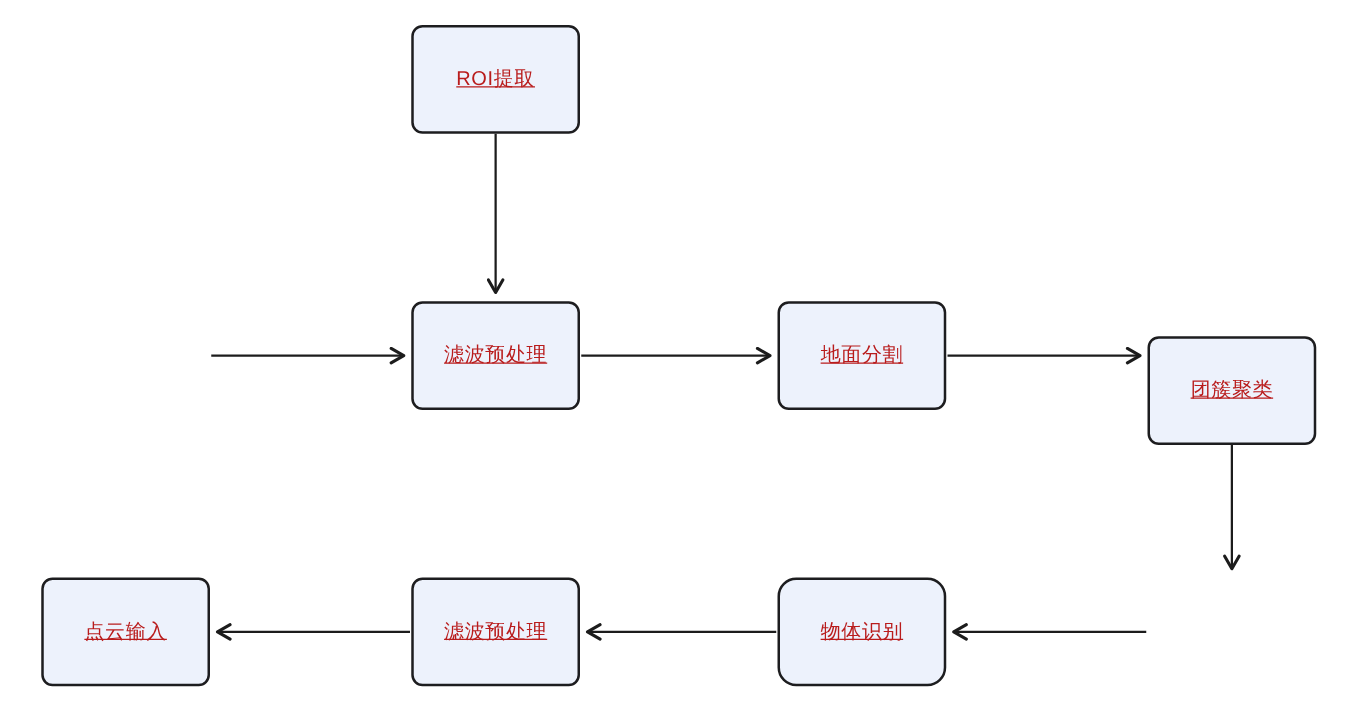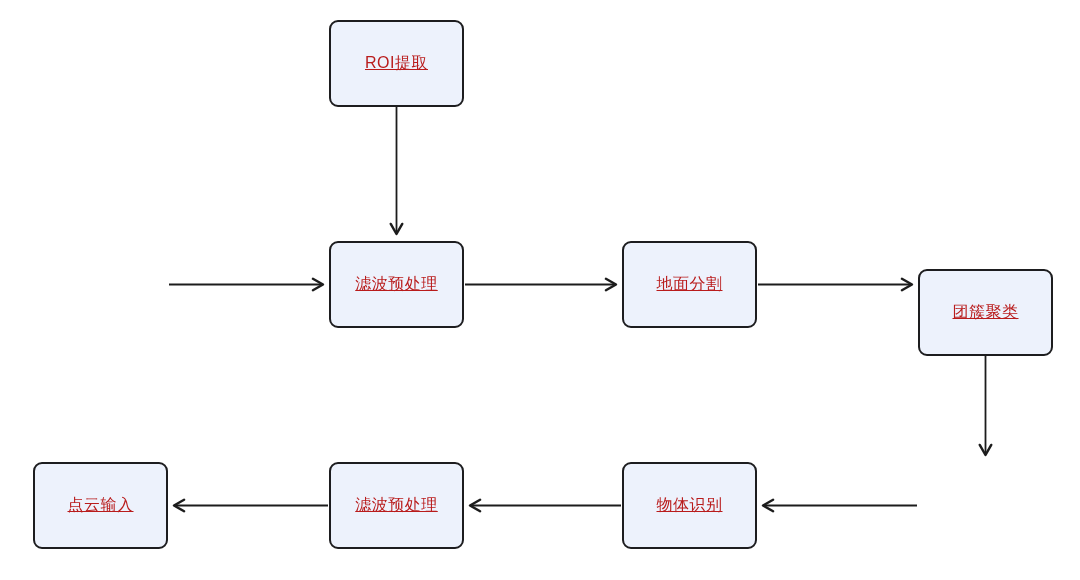--- a/index.html
+++ b/index.html
@@ -42,21 +42,21 @@
     white-space: nowrap;
     text-decoration: underline;
   }
   .pos-roi     { left: 329px; top: 20px;  }
   .pos-input   { left: 33px;  top: 241px; }
   .pos-filter  { left: 329px; top: 241px; }
   .pos-ground  { left: 622px; top: 241px; }
   .pos-cluster { left: 918px; top: 241px; margin-top: 28px; }
   .pos-motion  { left: 33px;  top: 462px; }
   .pos-track   { left: 329px; top: 462px; }
-  .pos-object  { left: 622px; top: 462px; }
+  .pos-object  { left: 622px; top: 462px; border-radius: 15px; }
   .pos-bbox    { left: 918px; top: 462px; }
 </style>
 </head>
 <body>
 
 <div class="canvas">
 
   <svg class="edges" width="1080" height="580" viewBox="0 0 1080 580" xmlns="http://www.w3.org/2000/svg">
     <defs>
       <marker id="arrowhead" viewBox="0 0 10 10" refX="8.5" refY="5" markerWidth="8" markerHeight="8" orient="auto-start-reverse">

